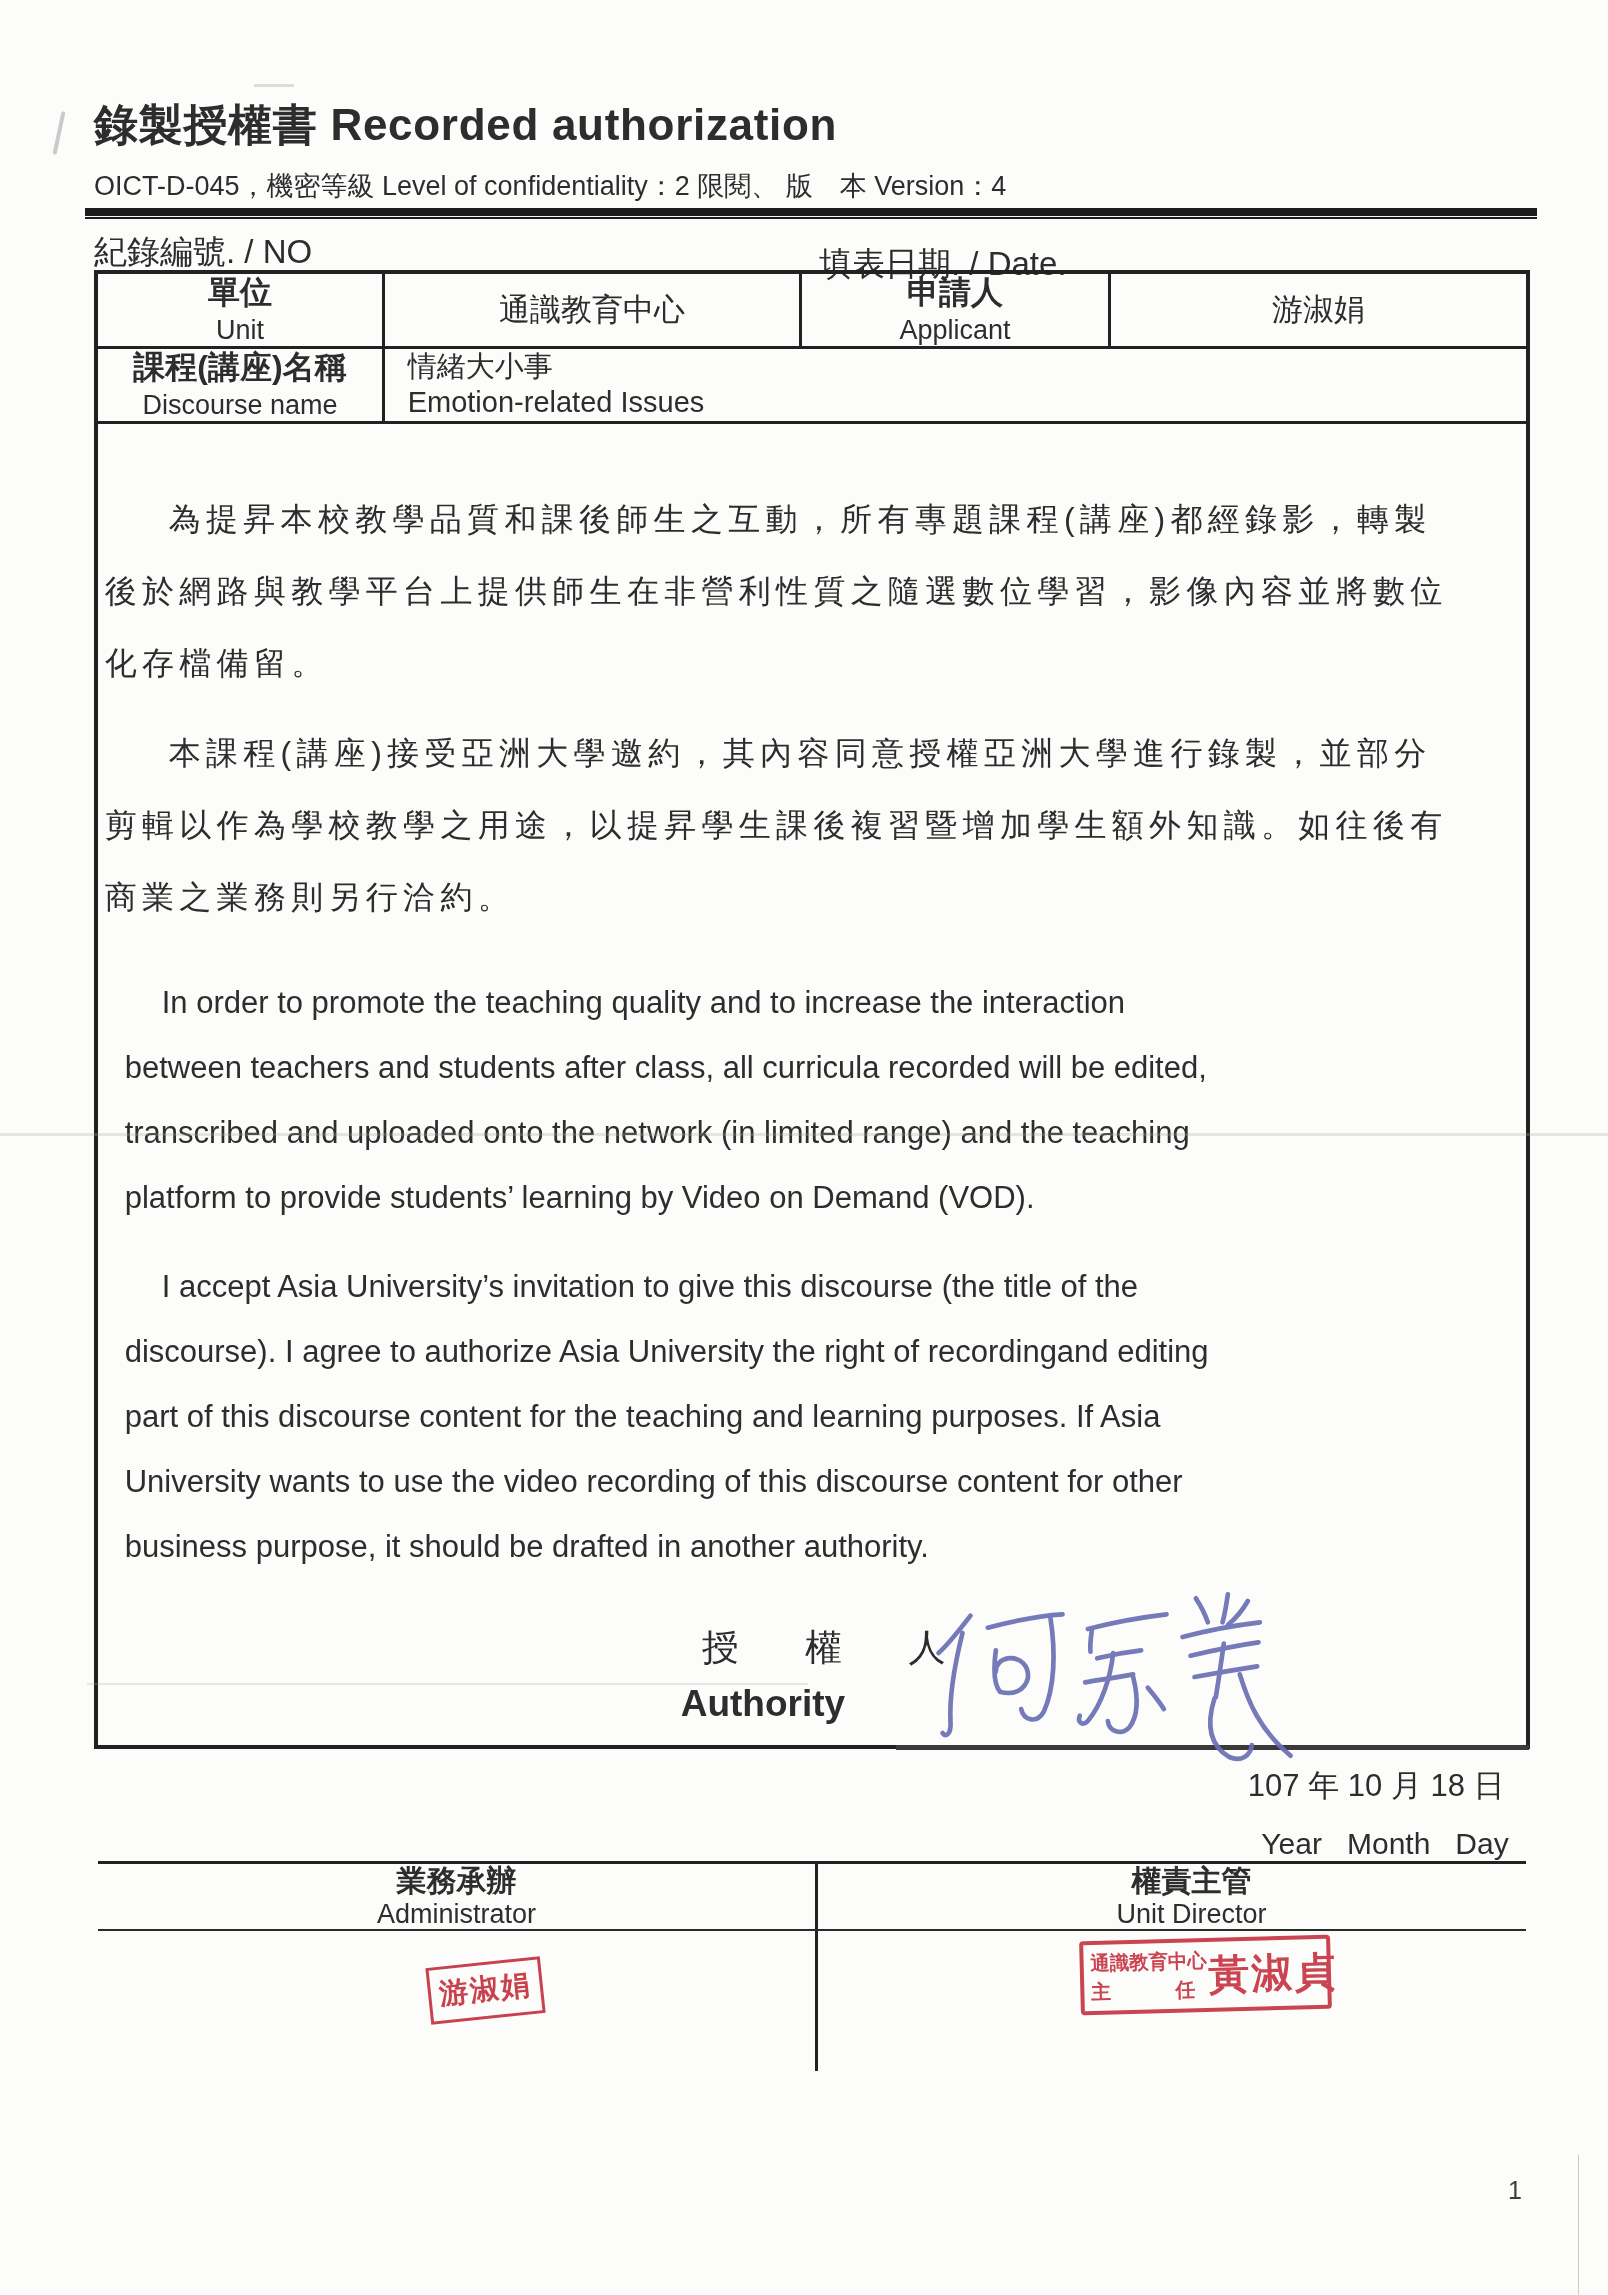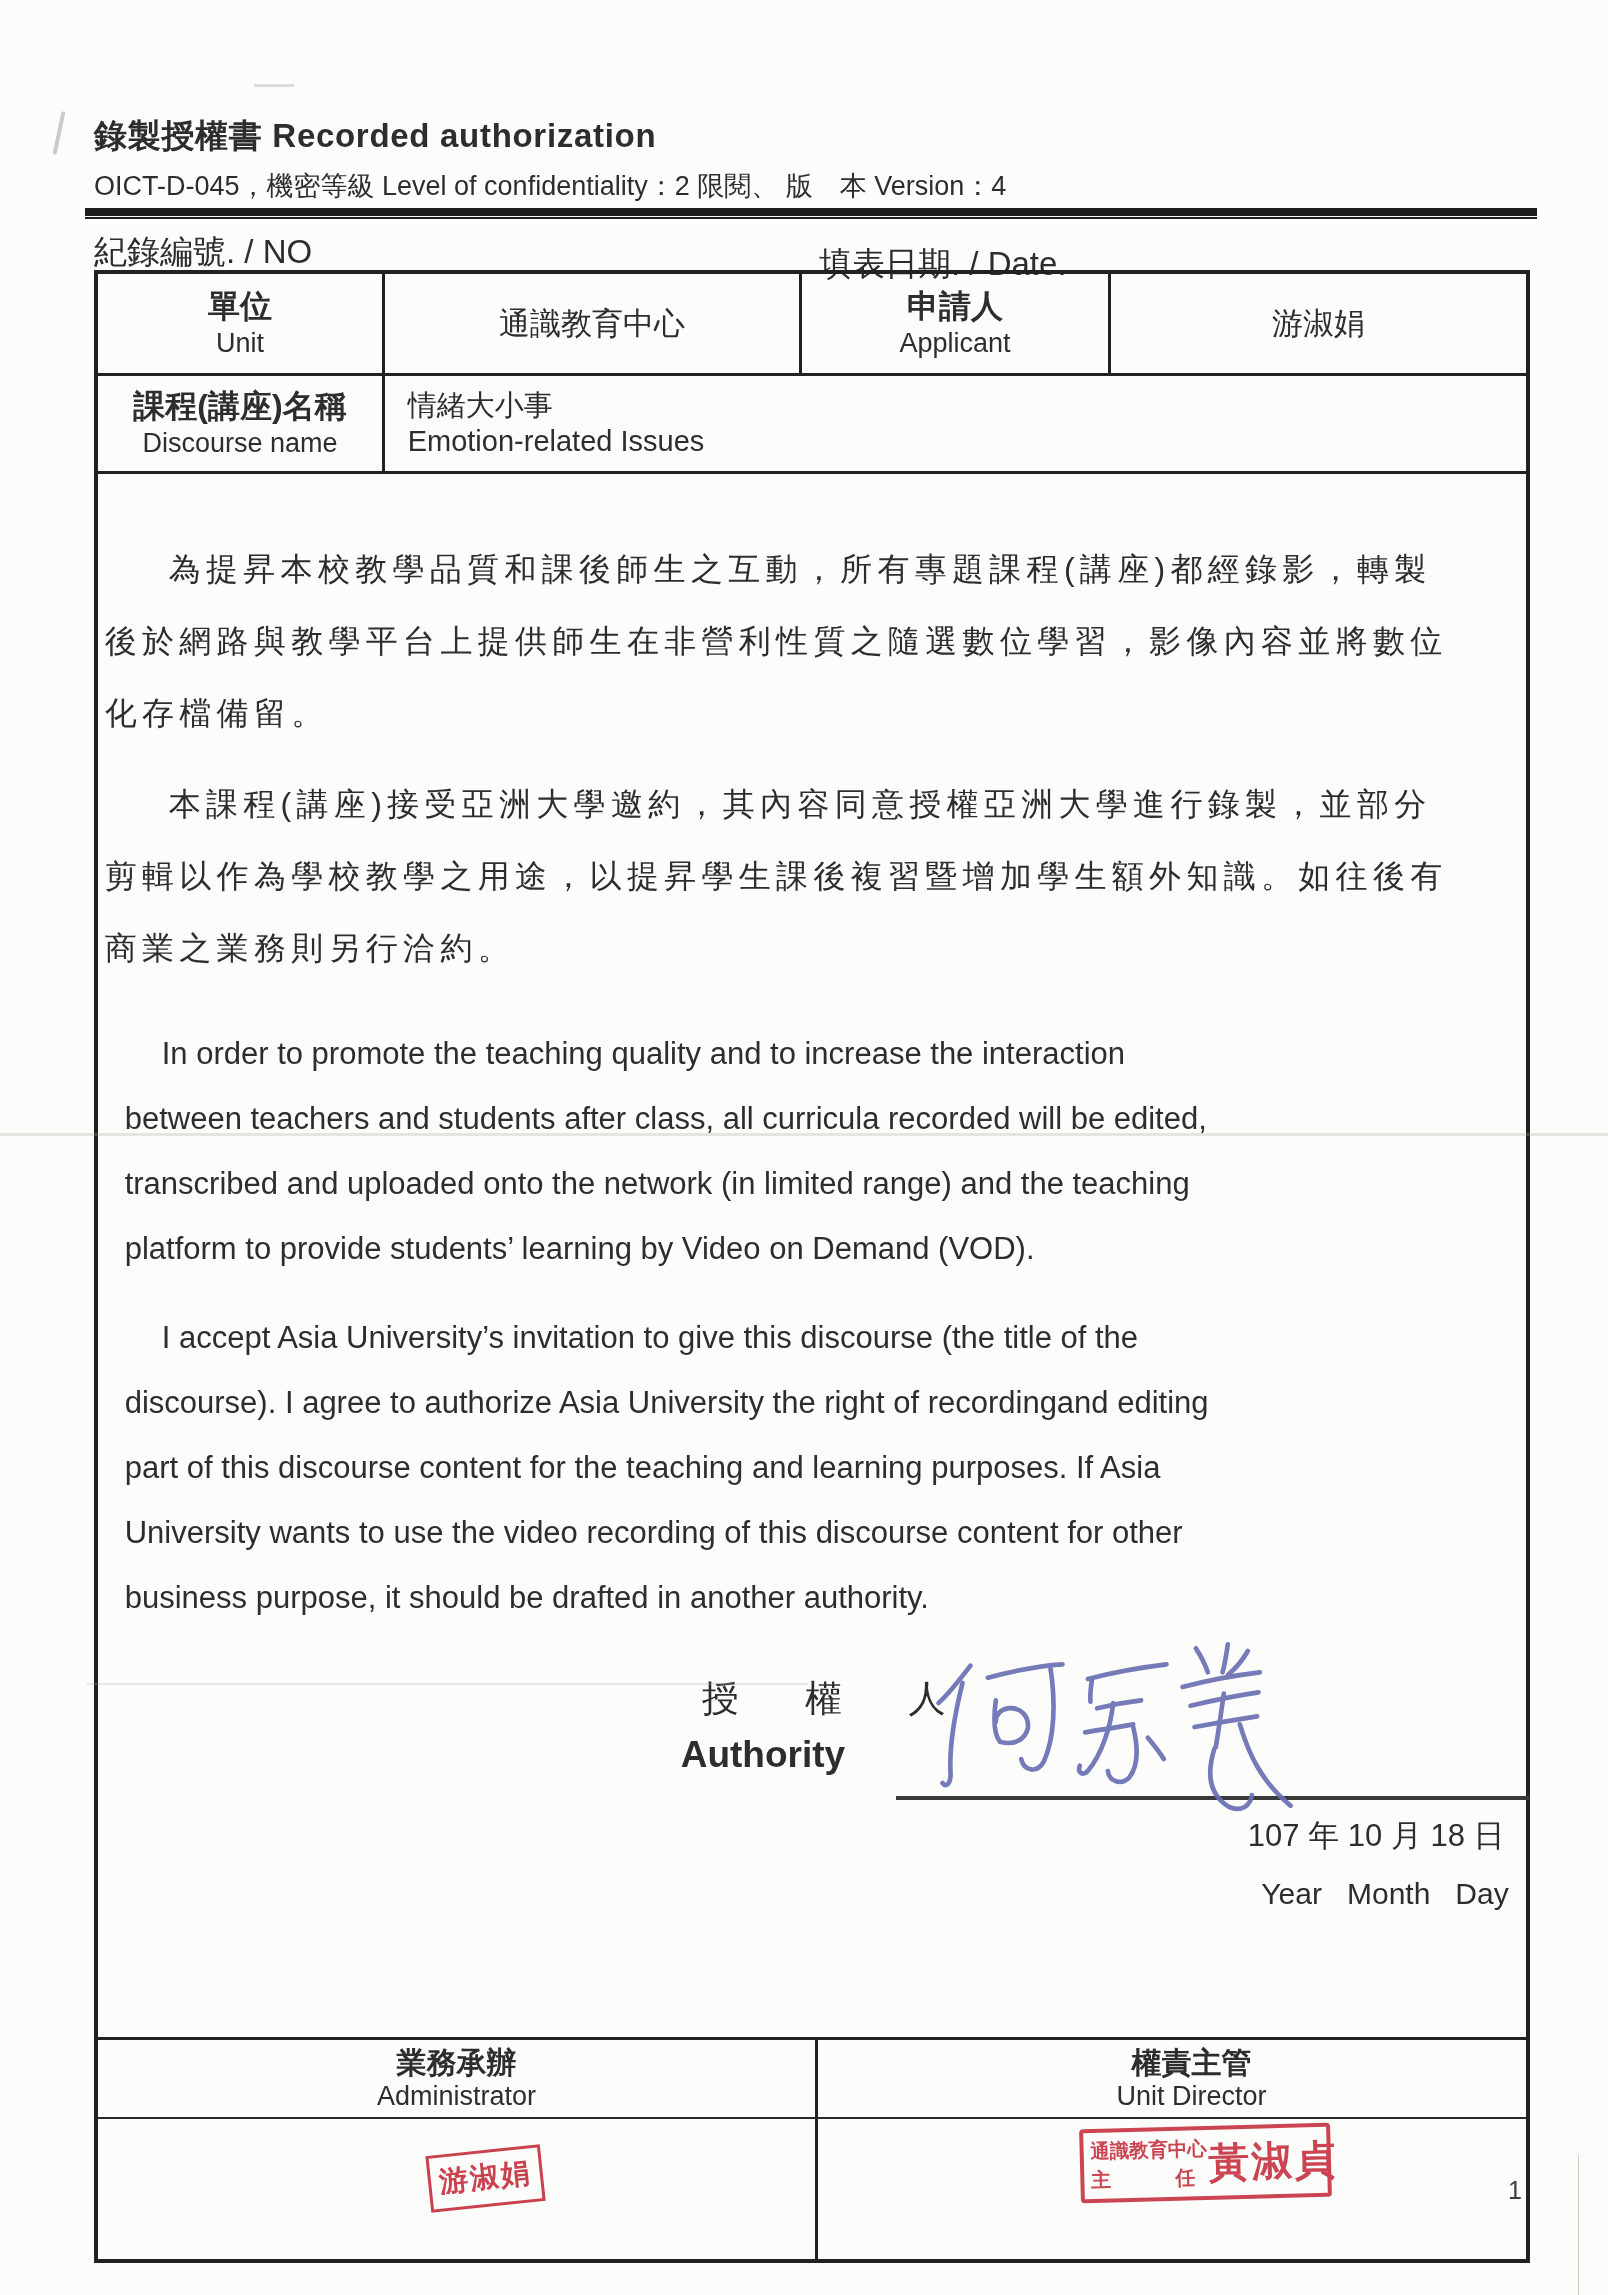--- a/index.html
+++ b/index.html
@@ -3,28 +3,28 @@
 <meta charset="utf-8">
 <style>
   html,body { margin:0; padding:0; background:#ffffff; }
   .page {
     position:relative; width:1609px; height:2295px;
     background:#fcfcfb; color:#2d2d2d;
     font-family:"Liberation Sans","DejaVu Sans",sans-serif;
     overflow:hidden;
   }
   
-  .doc-title { position:absolute; left:94px; top:114px; font-size:33px; font-weight:bold; letter-spacing:0.7px; }
+  .doc-title { position:absolute; left:94px; top:96px; font-size:44px; font-weight:bold; letter-spacing:0.7px; }
   .doc-meta  { position:absolute; left:94px; top:168px; font-size:27px; font-weight:400; }
   .double-rule { position:absolute; left:85px; top:208px; width:1452px; height:11.4px;
     border-top:8px solid #1d1d1d; border-bottom:2px solid #1d1d1d; box-sizing:border-box; }
   .meta-row { position:absolute; left:94px; top:230px; width:1436px; font-size:33px; }
   .meta-row .fill-date { position:absolute; left:725px; top:12px; }
   
-  .form-box { position:absolute; left:94px; top:270px; width:1436px; height:1993px;
+  .form-box { position:absolute; left:94px; top:270px; width:1436px; height:1479px;
     border:4px solid #222; box-sizing:border-box; display:flex; flex-direction:column; }
   .row { display:grid; border-bottom:3.3px solid #222; }
   .row1 { grid-template-columns:287px 417px 309px 1fr; height:99px; }
   .row2 { grid-template-columns:287px 1fr; height:95px;gap:8px; }
   .cell { display:flex; flex-direction:column; align-items:center; justify-content:center; line-height:1.15; }
   .cell.bordered { border-right:3.3px solid #222; }
   .lbl-zh { font-size:32px; font-weight:600; }
   .lbl-en { font-size:27px; font-weight:500; margin-top:4px;text-align:center; }
   .val-zh { font-size:31px; }
   .discourse-val { align-items:flex-start; padding-left:14.7px; }

